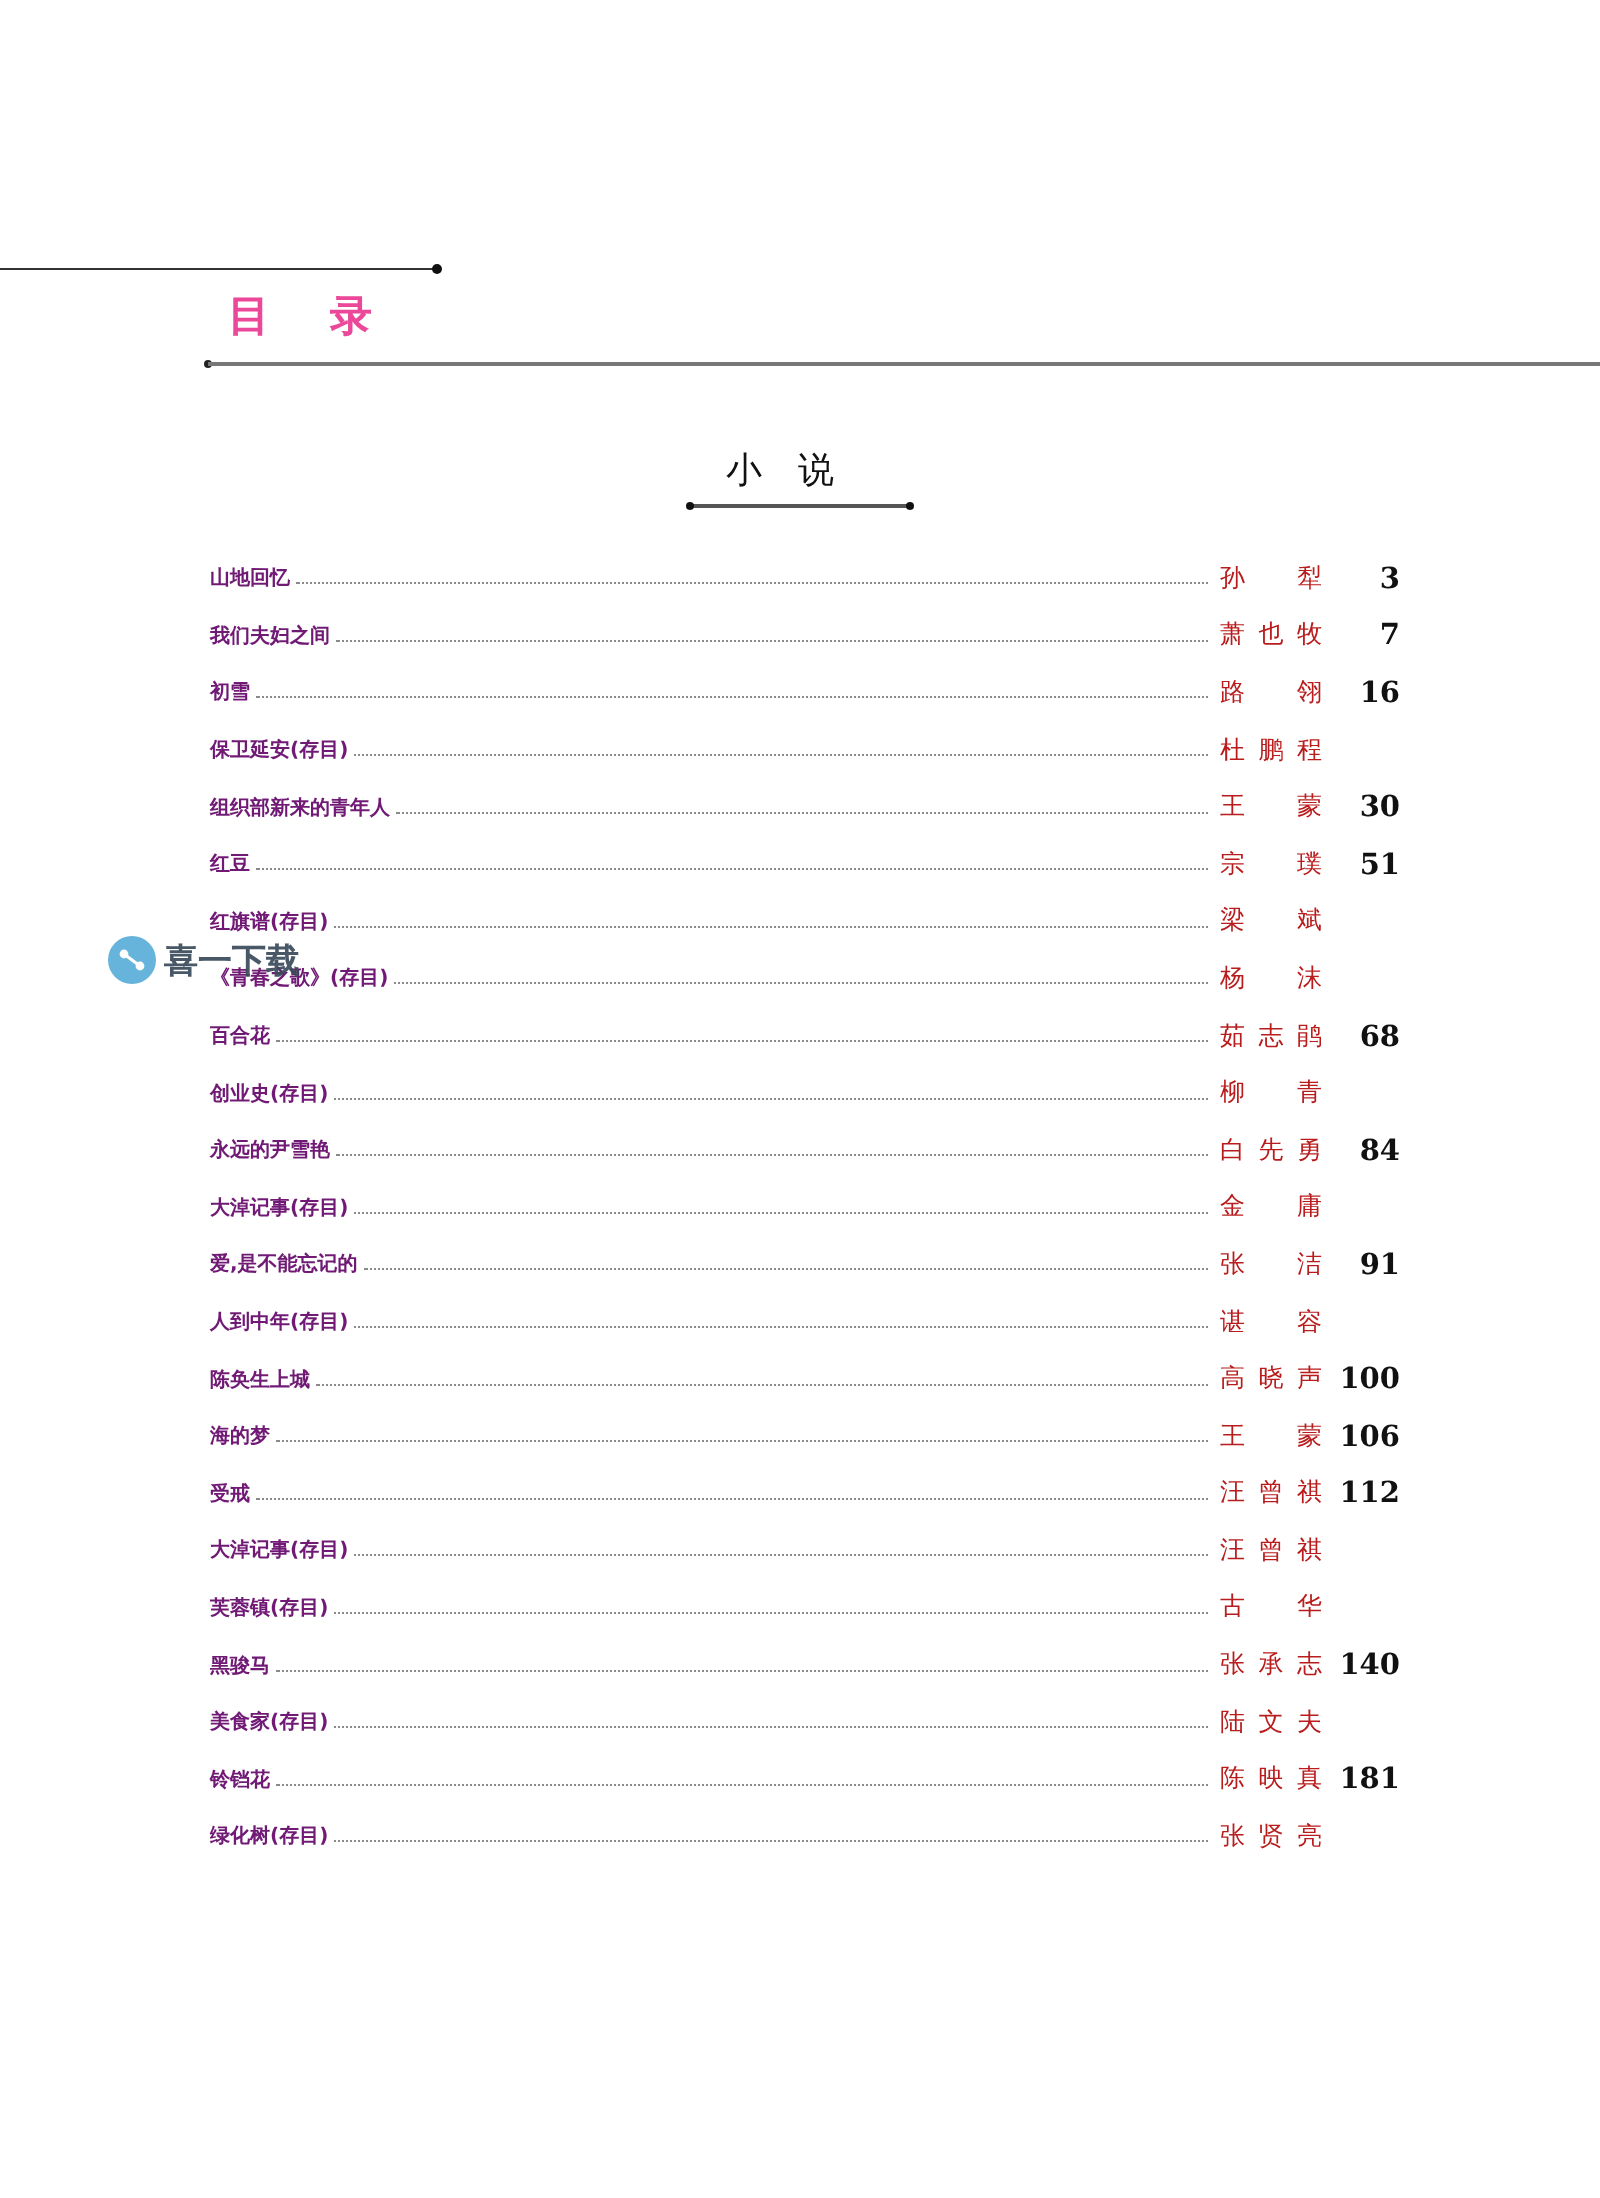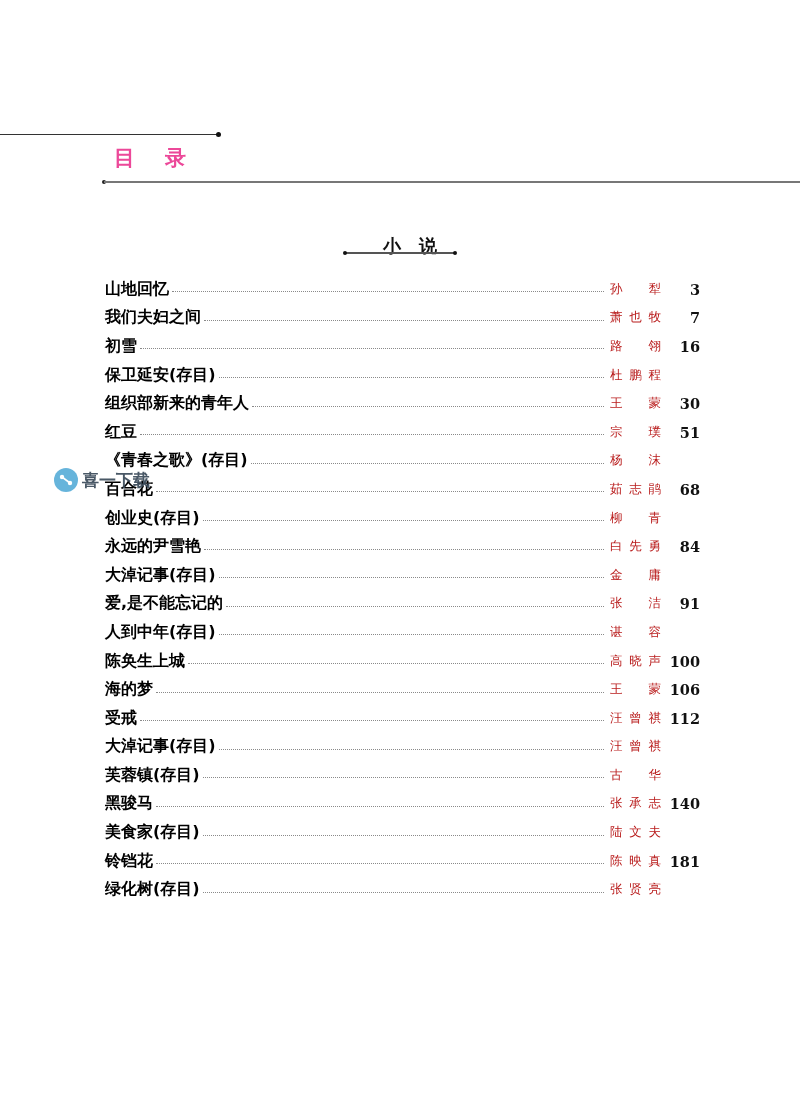--- a/index.html
+++ b/index.html
@@ -56,25 +56,25 @@
       left: 102px;
       top: 180px;
       width: 4px;
       height: 4px;
       border-radius: 50%;
       background: #222;
     }
     .section-title {
       position: absolute;
       left: 345px;
-      top: 234px;
+      top: 224px;
       width: 110px;
-      text-align: right;
+      text-align: left;
       font-family: "DejaVu Sans", "Liberation Sans", sans-serif;
-      font-weight: bold;
+      font-weight: normal;
       font-size: 18px;
       letter-spacing: 18px;
       padding-left: 18px;
       box-sizing: border-box;
       color: #111;
       line-height: 24px;
     }
     .section-rule {
       position: absolute;
       left: 345px;
@@ -99,22 +99,22 @@
     }
     .toc-row {
       position: relative;
       height: 28.6px;
       display: flex;
       align-items: center;
     }
     .toc-title {
       font-family: "DejaVu Sans", "Liberation Sans", sans-serif;
       font-weight: bold;
-      font-size: 16px;
-      color: #000000;
+      font-size: 10px;
+      color: #701a75;
       white-space: nowrap;
       padding-right: 3px;
       background: #fff;
       text-align: center;
     }
     .toc-dots {
       flex: 1;
       height: 1px;
       margin-top: 4px;
       border-bottom: 1.5px dotted #8a8a8a;
@@ -213,20 +213,26 @@
       <span class="toc-title">组织部新来的青年人</span>
       <span class="toc-dots"></span>
       <span class="toc-author">王　蒙</span>
       <span class="toc-page">30</span>
     </div>
   <div class="toc-row">
       <span class="toc-title">红豆</span>
       <span class="toc-dots"></span>
       <span class="toc-author">宗　璞</span>
       <span class="toc-page">51</span>
+    </div>
+  <div class="toc-row">
+      <span class="toc-title">红旗谱(存目)</span>
+      <span class="toc-dots"></span>
+      <span class="toc-author">梁　斌</span>
+      <span class="toc-page"></span>
     </div>
   <div class="toc-row">
       <span class="toc-title">《青春之歌》(存目)</span>
       <span class="toc-dots"></span>
       <span class="toc-author">杨　沫</span>
       <span class="toc-page"></span>
     </div>
   <div class="toc-row">
       <span class="toc-title">百合花</span>
       <span class="toc-dots"></span>

